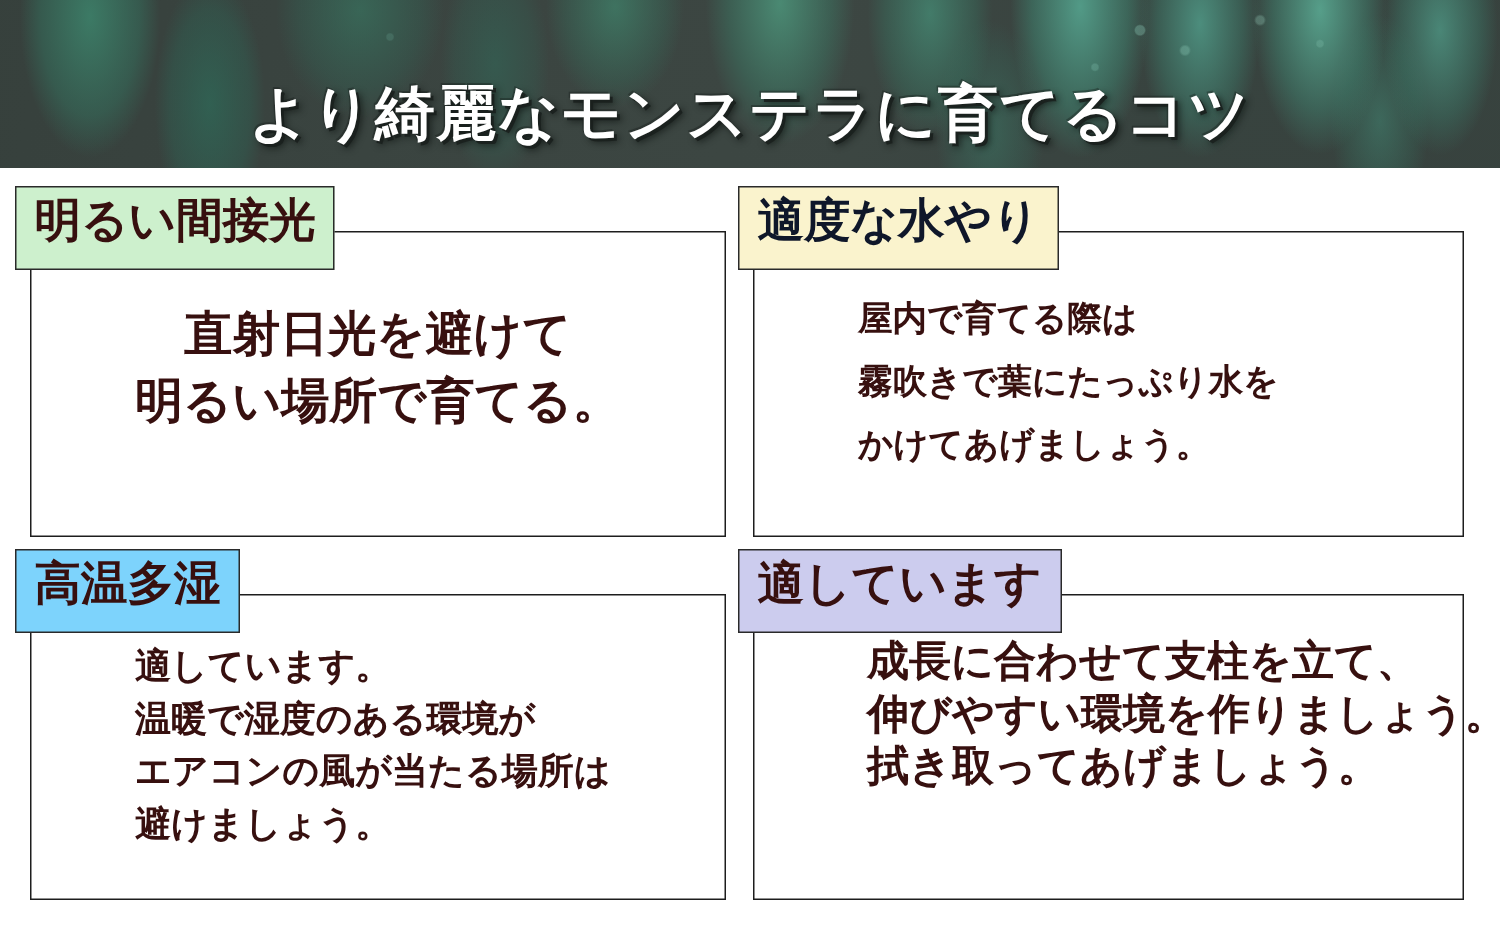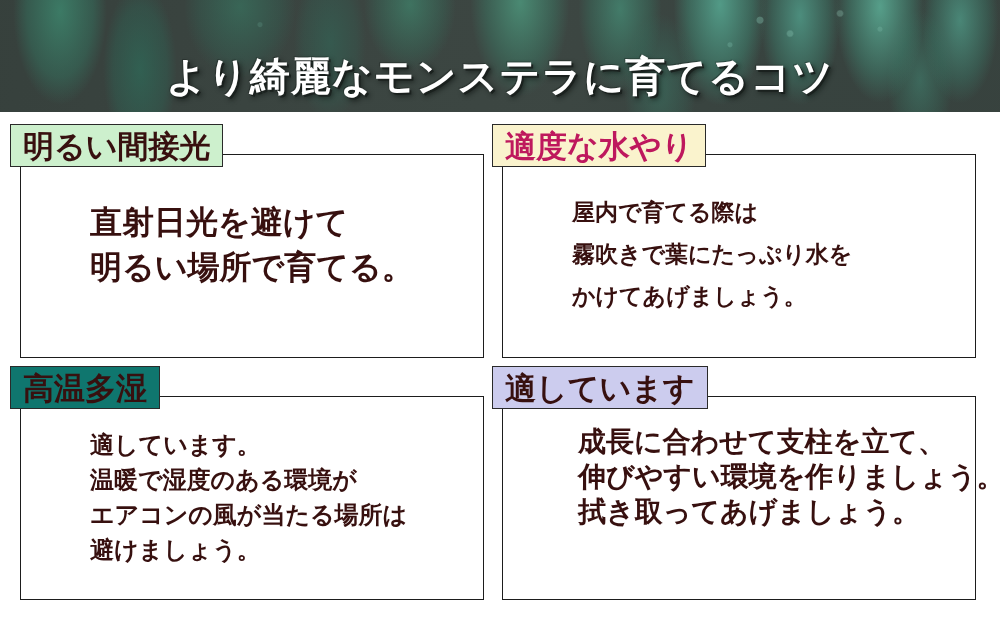--- a/index.html
+++ b/index.html
@@ -102,21 +102,21 @@
     border: 1px solid #1d1d1d;
     background: #ffffff;
     box-sizing: border-box;
   }
   .card-label {
     position: absolute;
     left: -10px;
     top: 0;
     border: 1px solid #2a2a2a;
     box-sizing: border-box;
-    padding: 2px 12px 0 12px;
+    padding: 2px 12px 13px 12px;
     font-family: "Liberation Serif", "DejaVu Serif", serif;
     font-weight: bold;
     font-size: 31px;
     line-height: 39px;
     color: #36100f;
     white-space: nowrap;
     z-index: 3;
   }
   .card-body {
     position: absolute;
@@ -155,39 +155,39 @@
   <header class="banner">
     <div class="banner-photo"></div>
     <h1 class="banner-title" style="color: rgb(255, 255, 255);">より綺麗なモンステラに育てるコツ</h1>
   </header>
 
   <main class="cards">
 
     <section class="card" id="card-light">
       <div class="card-box"></div>
       <div class="card-label" style="background-color: rgb(205, 240, 205); border-color: rgb(42, 42, 42); color: rgb(55, 16, 15);">明るい間接光</div>
-      <div class="card-body" style="color: rgb(55, 16, 15);">
+      <div class="card-body" style="color: rgb(55, 16, 15); text-align: center;">
         <span class="line">直射日光を避けて</span>
         <span class="line">明るい場所で育てる。</span>
       </div>
     </section>
 
     <section class="card" id="card-water">
       <div class="card-box"></div>
-      <div class="card-label" style="background-color: rgb(250, 243, 205); border-color: rgb(42, 42, 42); color: #be185d;">適度な水やり</div>
+      <div class="card-label" style="background-color: rgb(250, 243, 205); border-color: rgb(42, 42, 42); color: #0f172a;">適度な水やり</div>
       <div class="card-body" style="color: rgb(55, 16, 15);">
         <span class="line">屋内で育てる際は</span>
         <span class="line">霧吹きで葉にたっぷり水を</span>
         <span class="line">かけてあげましょう。</span>
       </div>
     </section>
 
     <section class="card" id="card-humid">
       <div class="card-box"></div>
-      <div class="card-label" style="background-color: #0f766e; border-color: rgb(42, 42, 42); color: rgb(55, 16, 15); font-family: Liberation Serif, serif;">高温多湿</div>
+      <div class="card-label" style="background-color: #7dd3fc; border-color: rgb(42, 42, 42); color: rgb(55, 16, 15); font-family: Liberation Serif, serif;">高温多湿</div>
       <div class="card-body" style="color: rgb(55, 16, 15);">
         <span class="line">適しています。</span>
         <span class="line">温暖で湿度のある環境が</span>
         <span class="line">エアコンの風が当たる場所は</span>
         <span class="line">避けましょう。</span>
       </div>
     </section>
 
     <section class="card" id="card-stake">
       <div class="card-box"></div>

